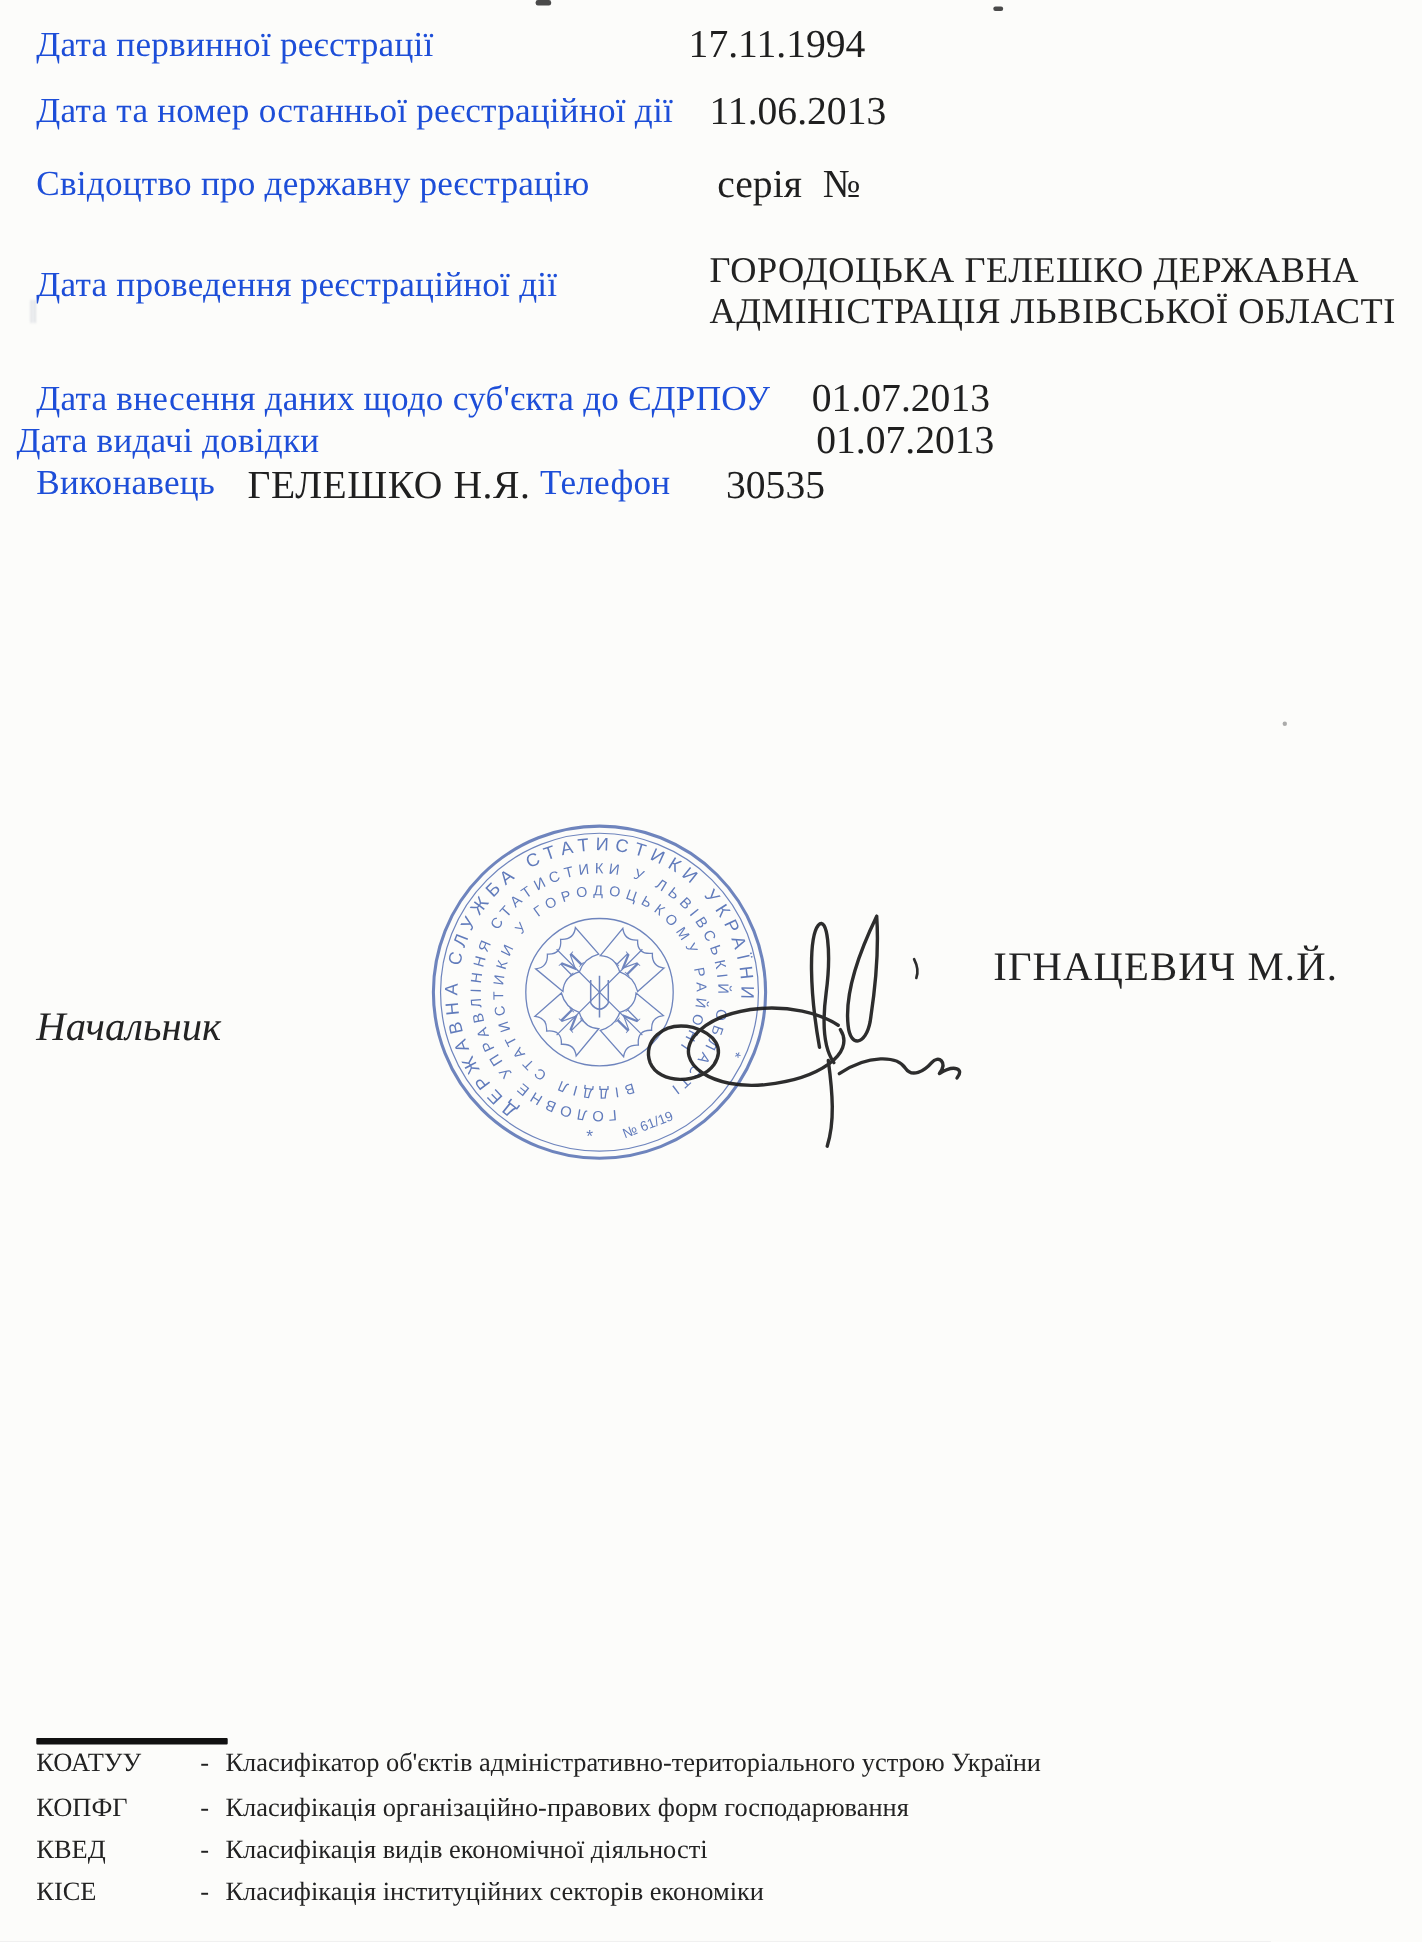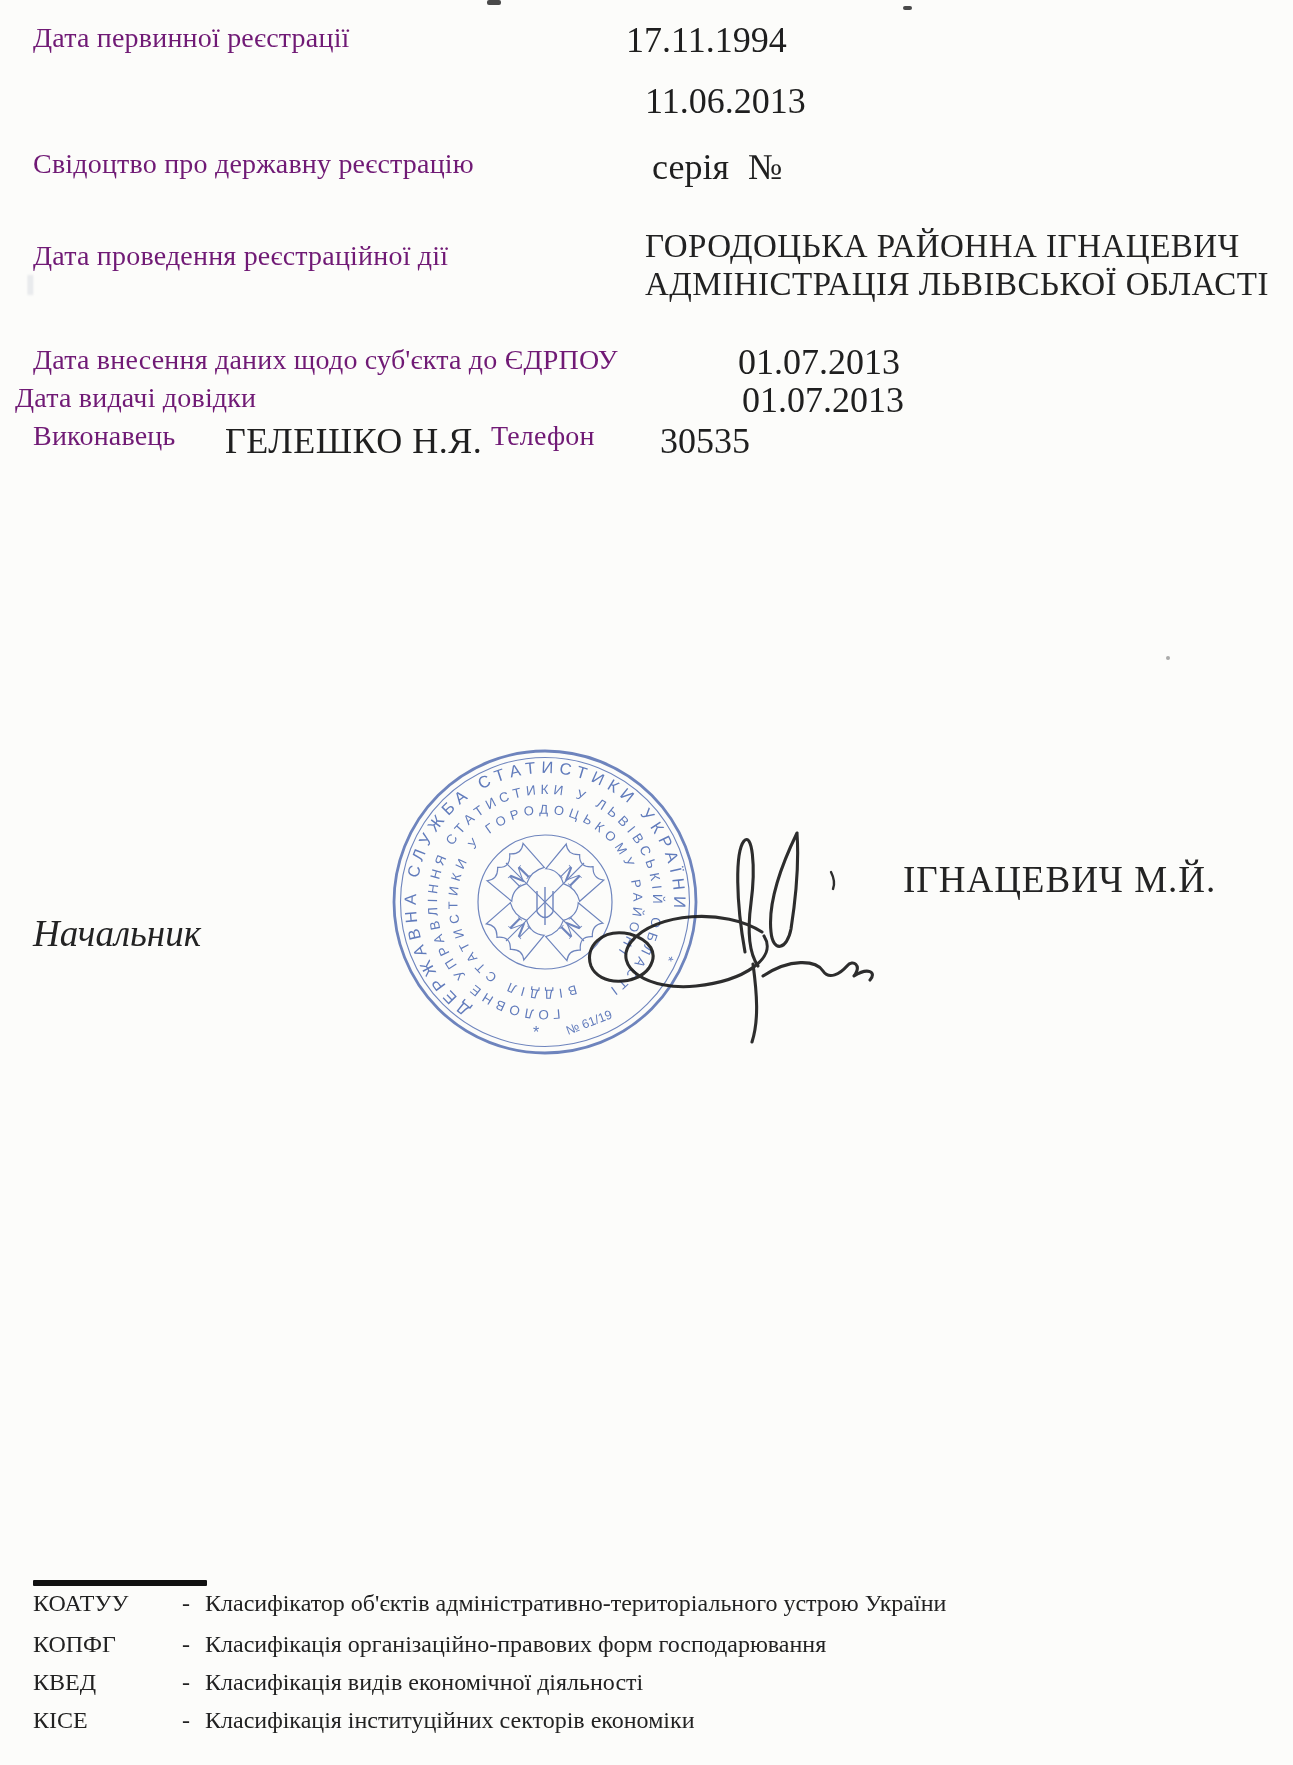--- a/index.html
+++ b/index.html
@@ -2,21 +2,21 @@
 <html><head>
 <meta charset="utf-8">
 <style>
   html,body{margin:0;padding:0;background:#e8e8e8;}
   .page{
     position:relative;width:1293px;height:1765px;margin:0 auto;
     background:#fcfcfa;overflow:hidden;
     font-family:"Liberation Serif", serif;color:#232323;
   }
   .abs{position:absolute;white-space:nowrap;}
-  .lbl{font-size:28px;color:#701a75;letter-spacing:.2px;}
+  .lbl{font-size:32px;color:#1d4ed8;letter-spacing:.2px;}
   .val{font-size:36px;color:#1f1f1f;}
   .caps{font-size:33px;letter-spacing:.5px;color:#222;}
   .soft{filter:blur(.3px);}
   .foot{font-size:24px;color:#222;}
   .speck{position:absolute;background:#4a4a4a;border-radius:2px;}
   .ghost{position:absolute;color:#7c87a0;opacity:.30;filter:blur(.8px);font-size:30px;}
   .divider{position:absolute;background:#111;border-radius:1px;filter:blur(.4px);}
   svg{position:absolute;overflow:visible;}
 </style>
 </head>
@@ -24,28 +24,29 @@
 
 <div class="page">
 
   <span class="speck soft" style="left:487px;top:0;width:14px;height:5px;"></span>
   <span class="speck soft" style="left:903px;top:6px;width:9px;height:4px;"></span>
   <span class="speck soft" style="left:1166px;top:656px;width:4px;height:4px;opacity:.45;"></span>
 
   <span class="abs lbl soft" style="left:33px;top:22px;">Дата первинної реєстрації</span>
   <span class="abs val" style="left:626px;top:19px;">17.11.1994</span>
 
+  <span class="abs lbl soft" style="left:33px;top:82px;">Дата та номер останньої реєстраційної дії</span>
   <span class="abs val" style="left:645px;top:80px;">11.06.2013</span>
 
   <span class="abs lbl soft" style="left:33px;top:148px;">Свідоцтво про державну реєстрацію</span>
   <span class="abs val" style="left:652px;top:146px;">серія</span>
   <span class="abs val" style="left:748px;top:146px;">№</span>
 
   <span class="abs lbl soft" style="left:33px;top:240px;">Дата проведення реєстраційної дії</span>
-  <span class="abs caps soft" style="left:645px;top:228px;">ГОРОДОЦЬКА РАЙОННА ІГНАЦЕВИЧ</span>
+  <span class="abs caps soft" style="left:645px;top:228px;">ГОРОДОЦЬКА ГЕЛЕШКО ДЕРЖАВНА</span>
   <span class="abs caps soft" style="left:645px;top:266px;">АДМІНІСТРАЦІЯ ЛЬВІВСЬКОЇ ОБЛАСТІ</span>
   <span class="ghost" style="left:26px;top:268px;">‖</span>
 
   <span class="abs lbl soft" style="left:33px;top:344px;">Дата внесення даних щодо суб'єкта до ЄДРПОУ</span>
   <span class="abs val" style="left:738px;top:341px;">01.07.2013</span>
   <span class="abs lbl soft" style="left:15px;top:382px;">Дата видачі довідки</span>
   <span class="abs val" style="left:742px;top:379px;">01.07.2013</span>
 
   <span class="abs lbl soft" style="left:33px;top:420px;">Виконавець</span>
   <span class="abs val" style="left:225px;top:420px;letter-spacing:.5px;">ГЕЛЕШКО Н.Я.</span>

